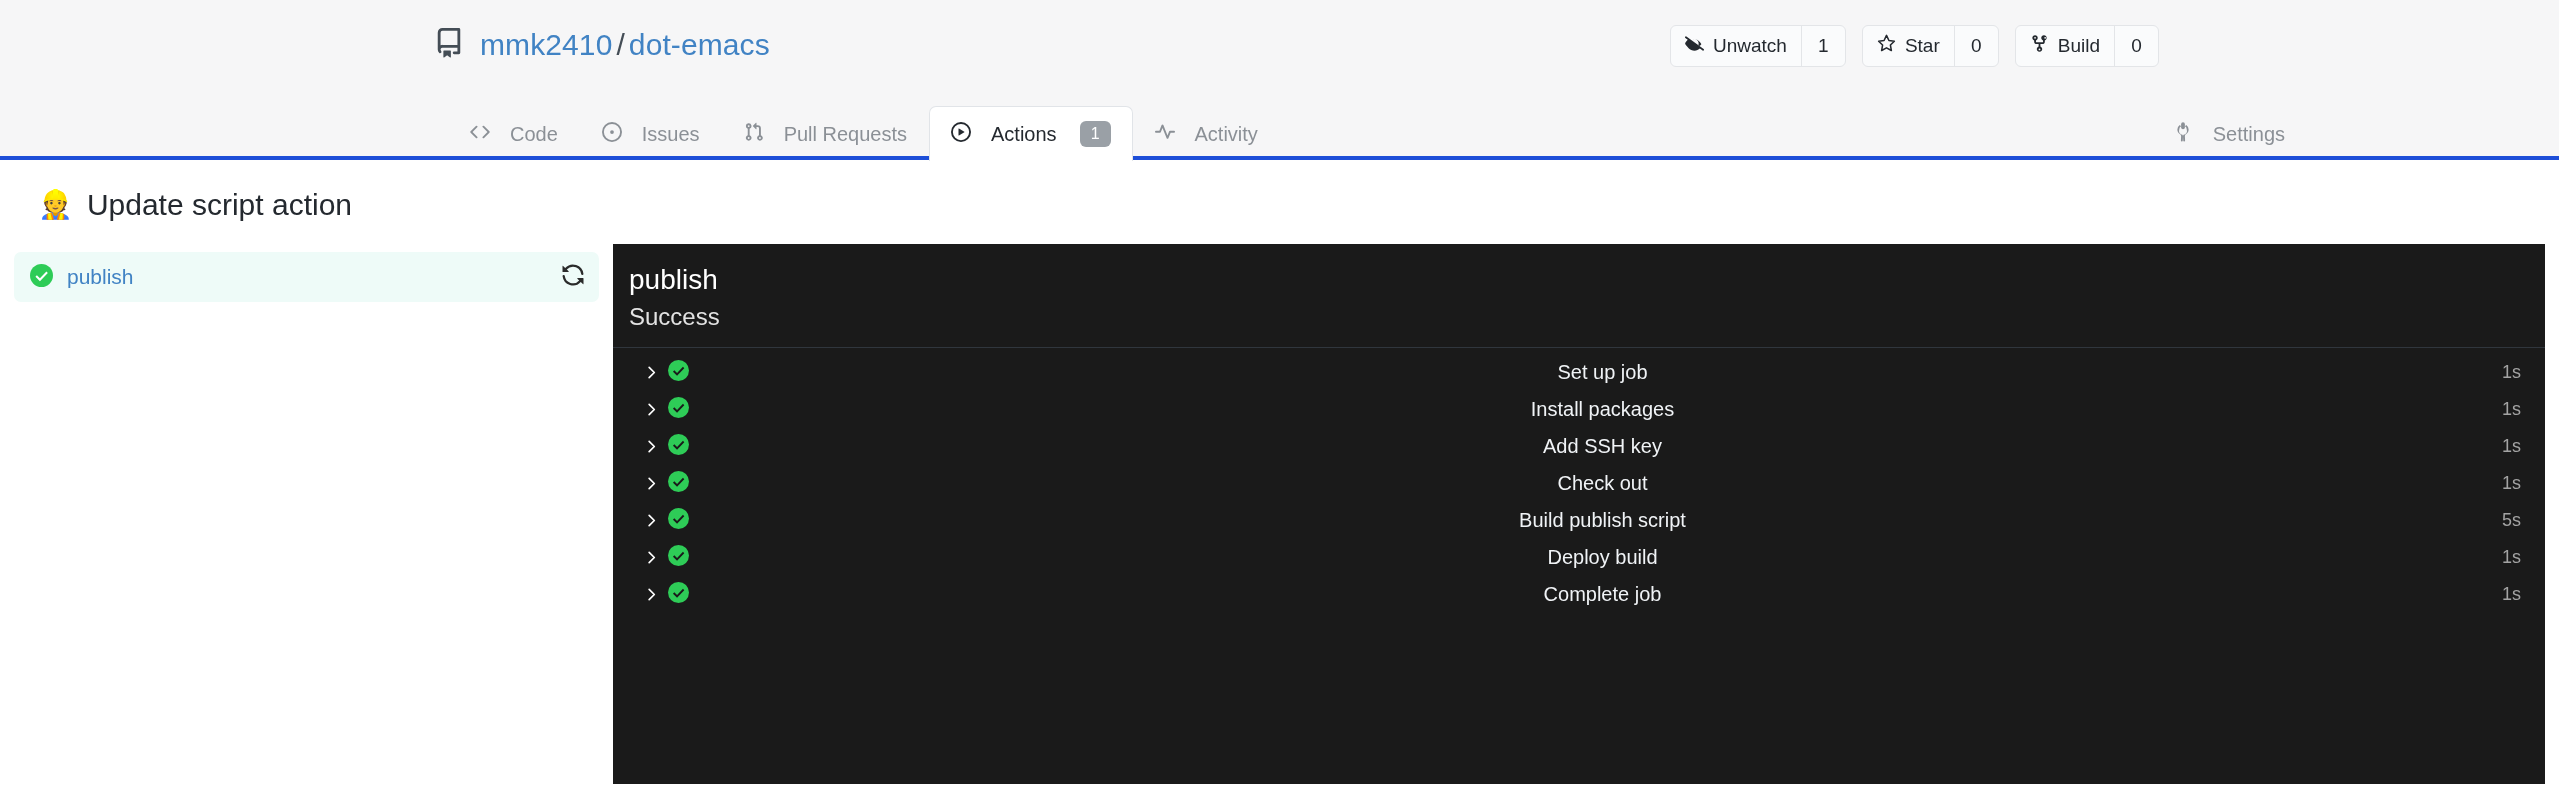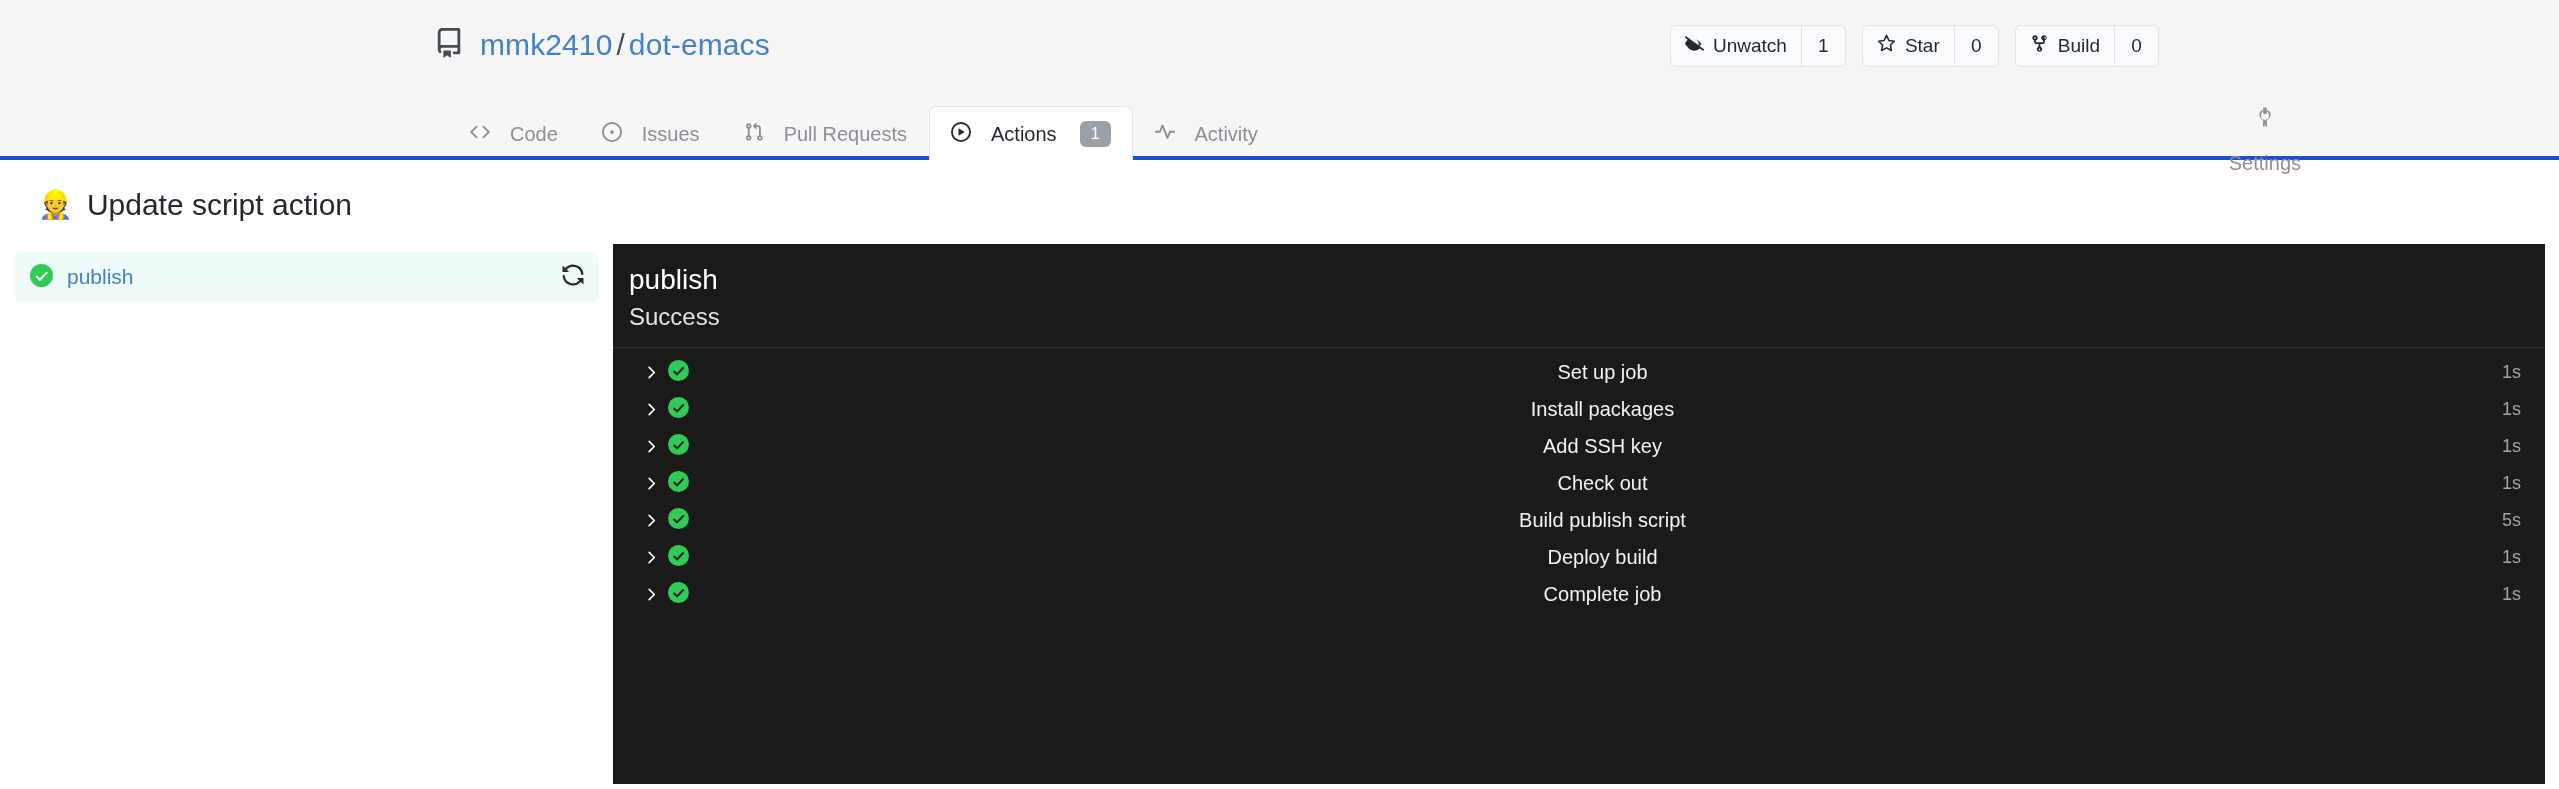--- a/index.html
+++ b/index.html
@@ -116,23 +116,22 @@
     background: #9aa0a6;
     color: #ffffff;
     font-size: 16px;
     line-height: 1;
     padding: 5px 11px;
     border-radius: 6px;
     margin-left: 3px;
   }
   .tab-settings {
     position: absolute;
-    right: 236px;
+    right: 252px;
     bottom: 0;
-    flex-direction: column;
   }
 
   
   .run-title {
     display: flex;
     align-items: center;
     gap: 14px;
     padding: 28px 0 22px 38px;
     font-size: 30px;
     color: #24292f;

